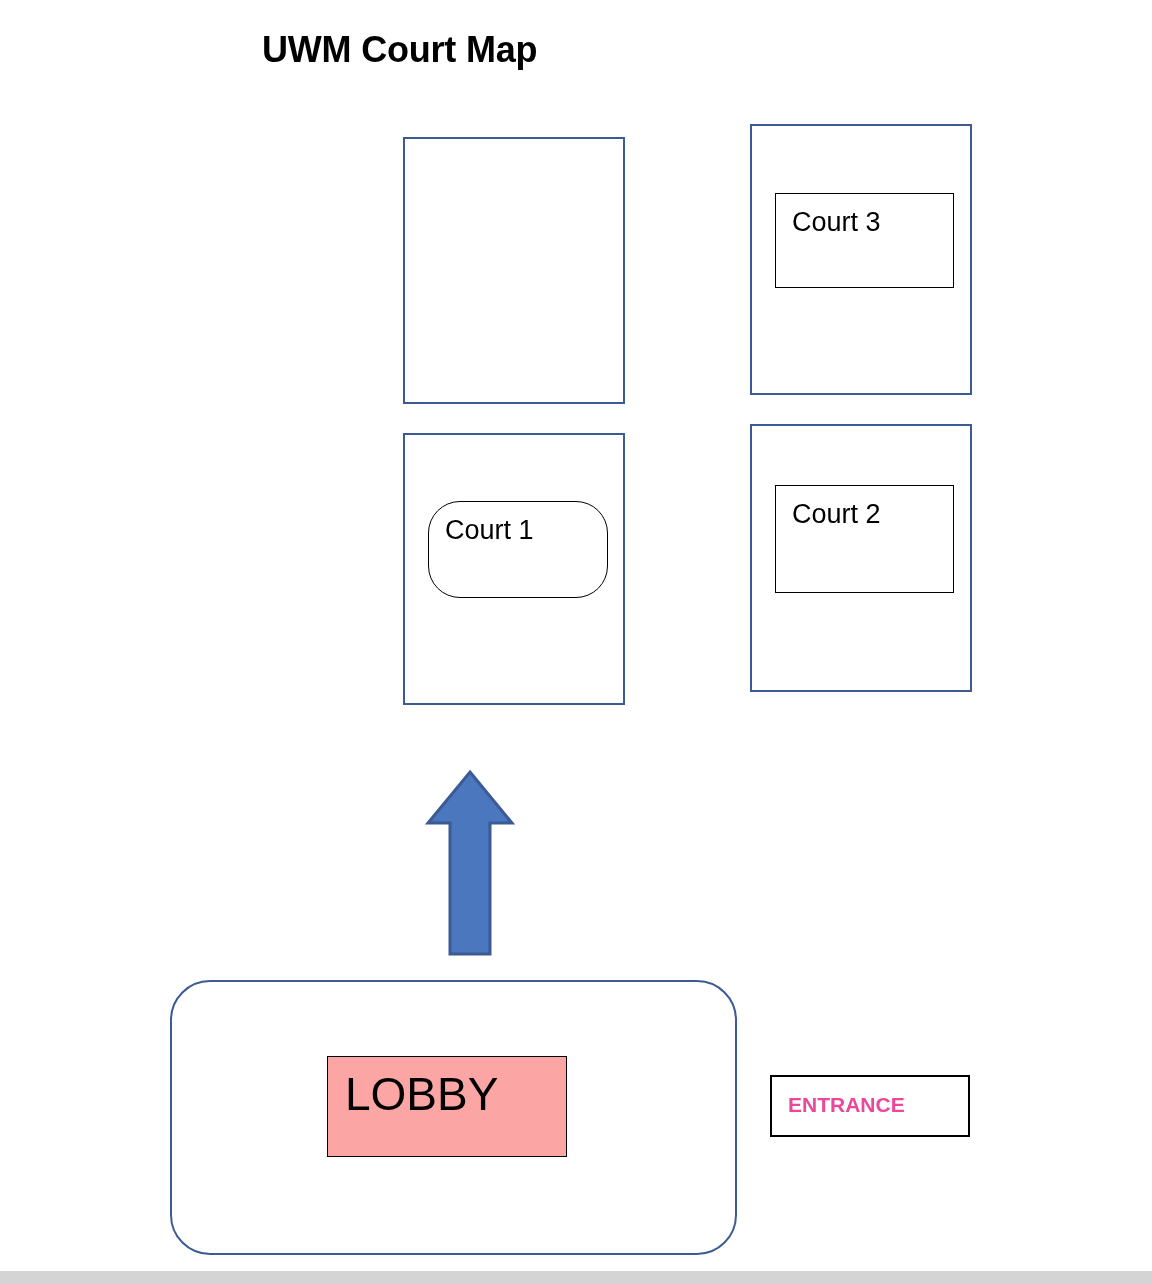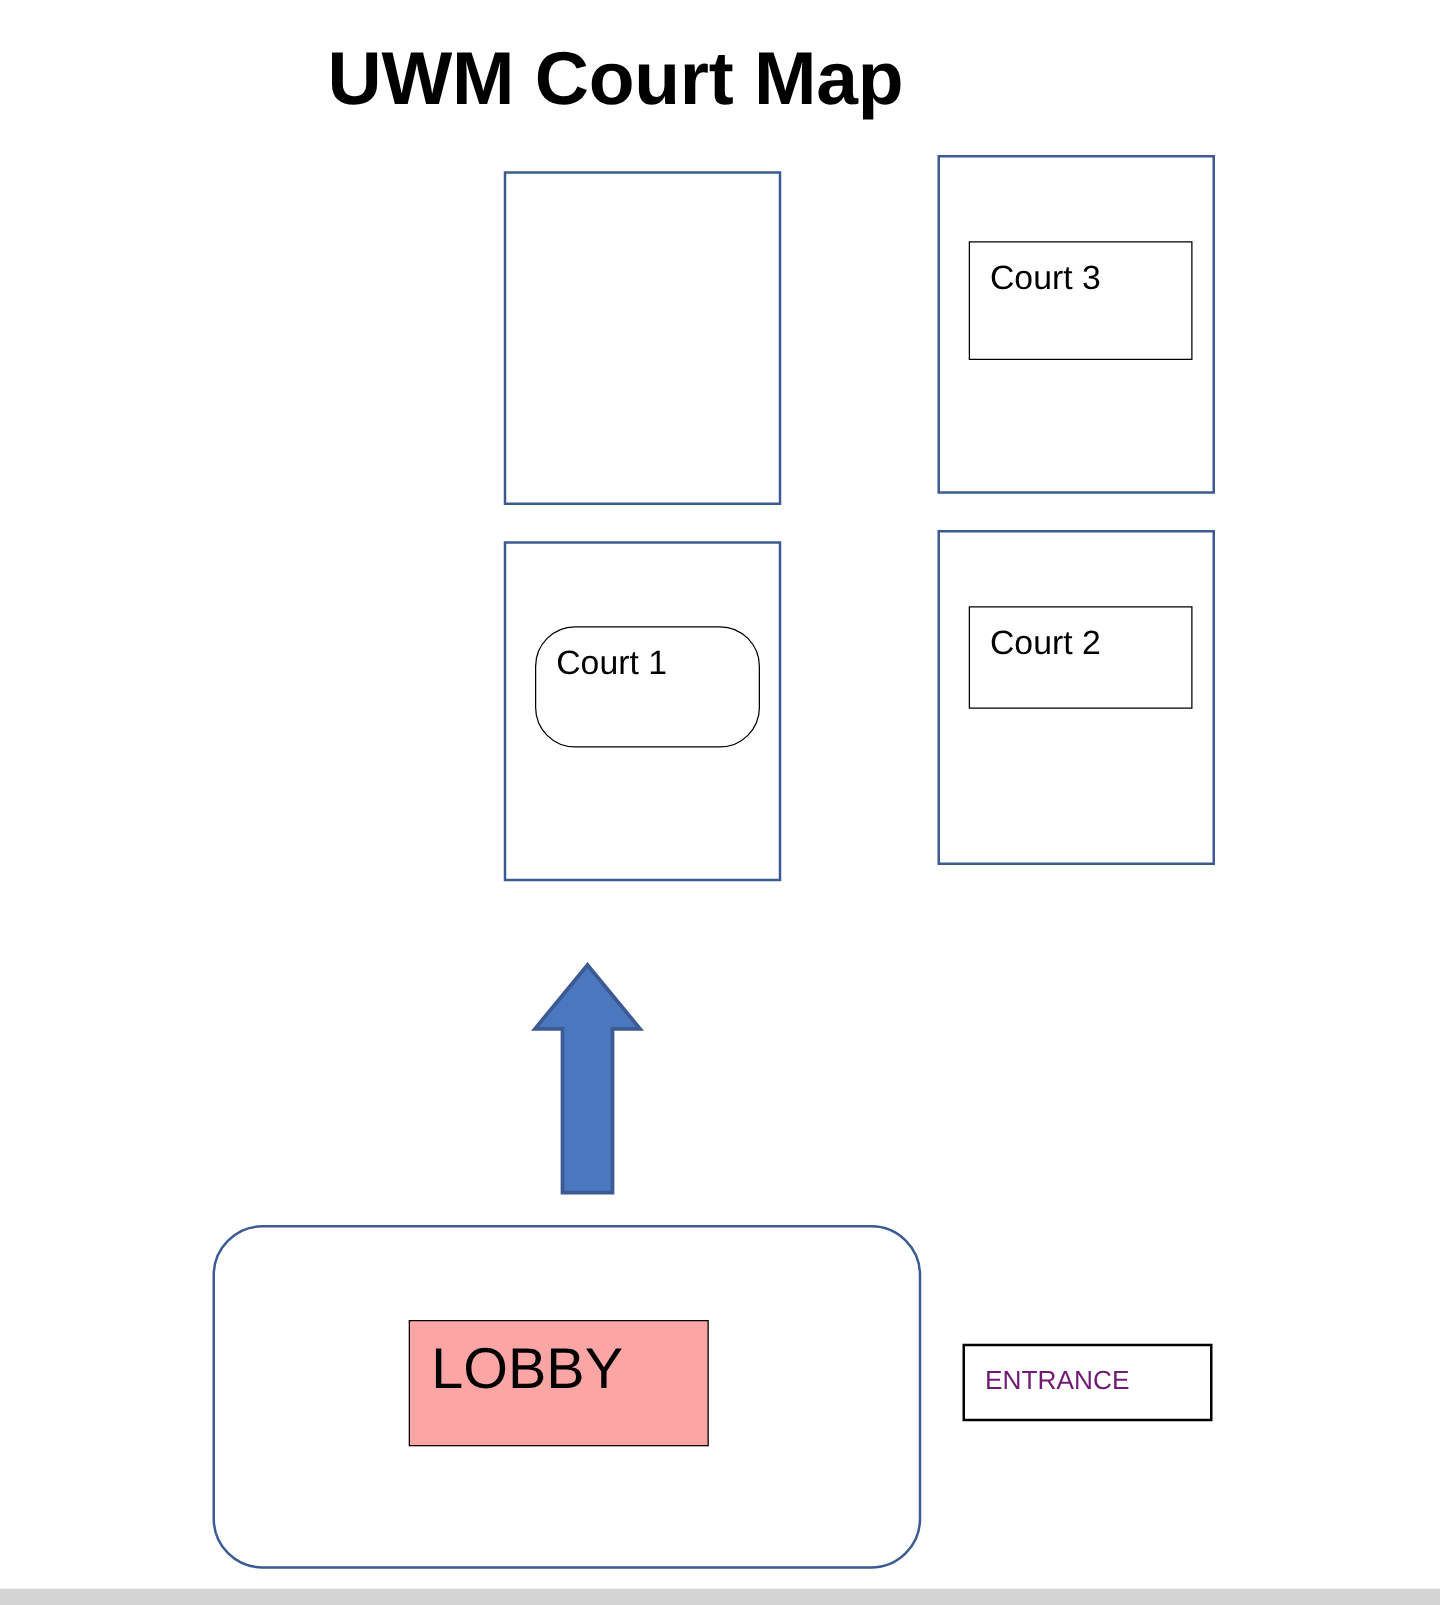--- a/index.html
+++ b/index.html
@@ -19,21 +19,21 @@
     height: 1284px;
     background: #ffffff;
     overflow: hidden;
   }
 
   
   .map-title {
     position: absolute;
     left: 262px;
     top: 30px;
-    font-size: 60px;
+    font-size: 36px;
     font-weight: bold;
     color: #000000;
     letter-spacing: -0.2px;
     white-space: nowrap;
     line-height: 1.1;
   }
 
   
   .court-box {
     position: absolute;
@@ -64,21 +64,21 @@
   #court4      { left: 403px;  top: 137px; width: 222px; height: 267px; }
   #court4plate { left: 430px;  top: 203px; width: 180px; height: 95px;  }
 
   #court3      { left: 750px;  top: 124px; width: 222px; height: 271px; }
   #court3plate { left: 775px;  top: 193px; width: 179px; height: 95px; text-align: center;  }
 
   #court1      { left: 403px;  top: 433px; width: 222px; height: 272px; }
   #court1plate { left: 428px;  top: 501px; width: 180px; height: 97px; border-radius: 32px;  }
 
   #court2      { left: 750px;  top: 424px; width: 222px; height: 268px; }
-  #court2plate { left: 775px;  top: 485px; width: 179px; height: 82px; padding-left: 32px;  }
+  #court2plate { left: 775px;  top: 485px; width: 179px; height: 108px; padding-left: 32px;  }
 
   
   .flow-arrow {
     position: absolute;
     left: 424px;
     top: 768px;
     width: 92px;
     height: 190px;
   }
   .flow-arrow svg { display: block; width: 100%; height: 100%; }
@@ -125,22 +125,22 @@
     width: 200px;
     height: 62px;
     background: #ffffff;
     border: 2px solid #000000;
   }
   .entrance-text {
     position: absolute;
     left: 16px;
     top: 16px;
     font-size: 21px;
-    font-weight: normal;
-    color: #701a75;
+    font-weight: bold;
+    color: #ec4899;
     white-space: nowrap;
     line-height: 1.1;
   }
 
   
   .bottom-rule {
     position: absolute;
     left: 0;
     top: 1271px;
     width: 1152px;

